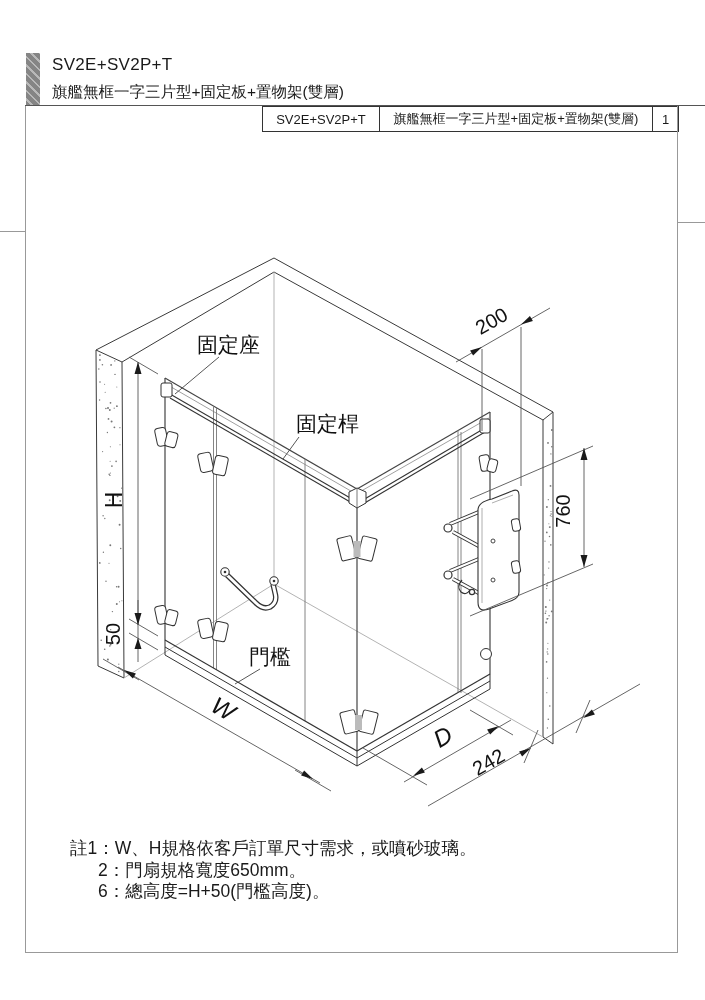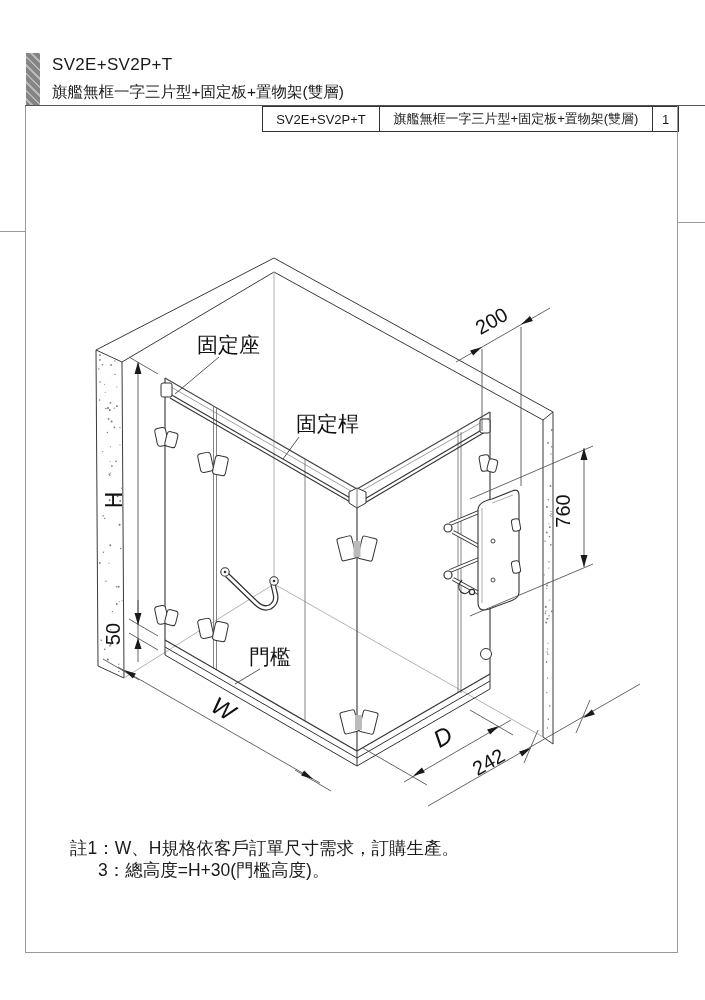--- a/index.html
+++ b/index.html
@@ -343,17 +343,18 @@
     <text class="dim-letter-up" transform="translate(122,500) rotate(-90)">H</text>
     <text class="dim-num" transform="translate(120,634) rotate(-90)">50</text>
     <text class="dim-letter" transform="translate(219,716) rotate(30)">W</text>
     <text class="dim-letter" transform="translate(447,744) rotate(-30)">D</text>
     <text class="dim-num" transform="translate(492,768) rotate(-30)">242</text>
     <text class="dim-num" transform="translate(495,327) rotate(-30)">200</text>
     <text class="dim-num" transform="translate(570,511) rotate(-90)">760</text>
   </svg>
 
   <div id="notes" class="abs">
-    <div>註1：W、H規格依客戶訂單尺寸需求，訂購生產。</div>
-    <div class="note-indent">3：總高度=H+30(門檻高度)。</div>
+    <div>註1：W、H規格依客戶訂單尺寸需求，或噴砂玻璃。</div>
+    <div class="note-indent">2：門扇規格寬度650mm。</div>
+    <div class="note-indent">6：總高度=H+50(門檻高度)。</div>
   </div>
 
 </div>
 
 </body></html>

